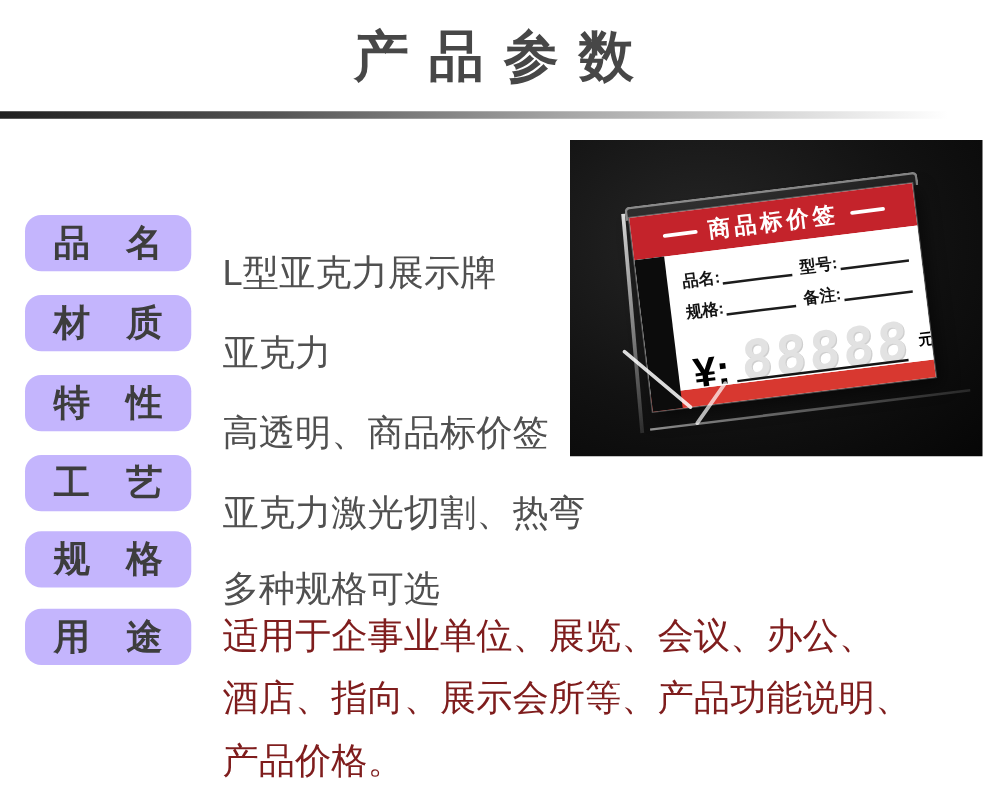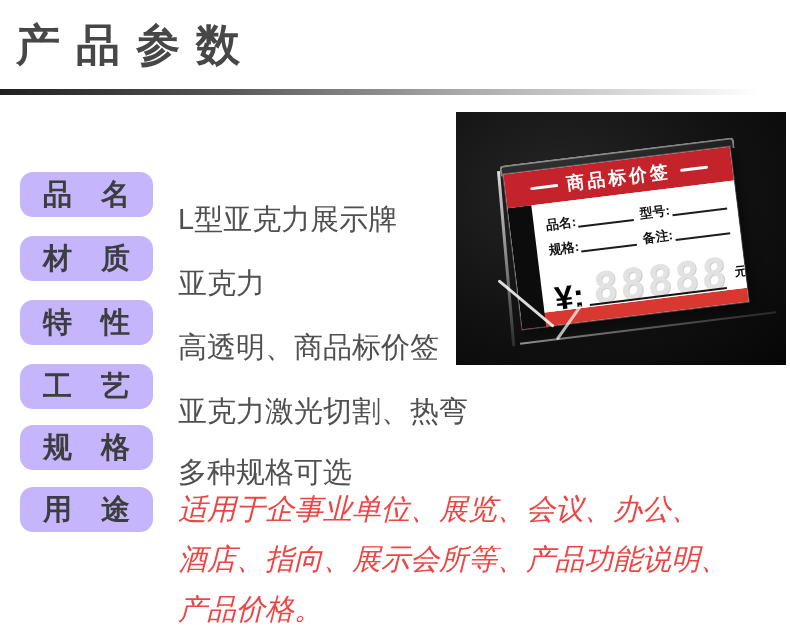--- a/index.html
+++ b/index.html
@@ -4,21 +4,21 @@
 <style>
   html,body { margin:0; padding:0; background:#fff; }
   .page {
     position:relative; width:790px; height:642px; background:#ffffff;
     overflow:hidden; font-family:"Liberation Sans","DejaVu Sans",sans-serif;
   }
 
   
   .page-title {
     position:absolute; top:16px; left:0; width:100%; box-sizing:border-box;
-    font-size:44px; font-weight:bold; color:#474747;
+    text-align:center; font-size:44px; font-weight:bold; color:#474747;
     letter-spacing:16px; padding-left:16px; white-space:nowrap;
   }
   .header-divider {
     position:absolute; top:89px; left:0; width:790px; height:6px;
     background:linear-gradient(to right,#202020 0%,#555555 28%,#a8a8a8 58%,#ffffff 96%);
   }
 
   
   .photo {
     position:absolute; left:456px; top:112px; width:330px; height:253px;
@@ -93,21 +93,21 @@
     position:absolute; left:0; top:0; width:133px; height:45px;
     background:#c4b5fd; border-radius:13px;
     display:flex; align-items:center; justify-content:center;
     font-size:29px; font-weight:bold; color:#3d3d3d; white-space:nowrap;
   }
   .spec-value {
     position:absolute; left:158px; top:0; width:600px;
     font-size:29px; color:#505050; line-height:45px; white-space:nowrap;margin-top:25px;
   }
   .usage-block { position:absolute; left:158px; top:-3px; width:600px; }
-  .usage-line { font-size:29px; color:#ef4444; line-height:50px; white-space:nowrap;font-style:italic; }
+  .usage-line { font-size:29px; color:#7f1d1d; line-height:50px; white-space:nowrap; }
 </style>
 </head>
 <body>
 
 <div class="page">
 
   <div class="page-title">产品参数</div>
   <div class="header-divider"></div>
 
   <div class="photo">

